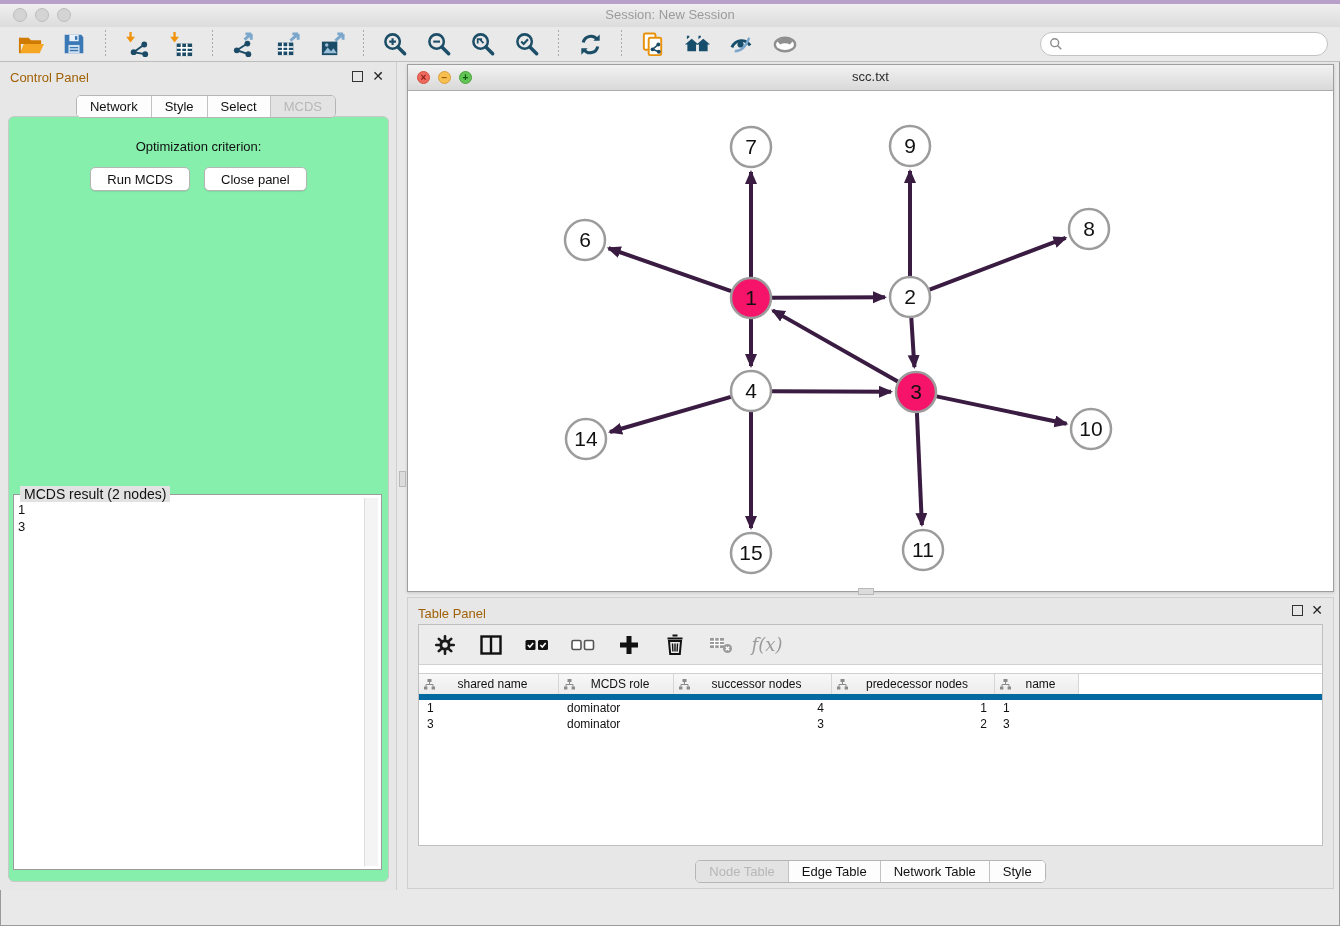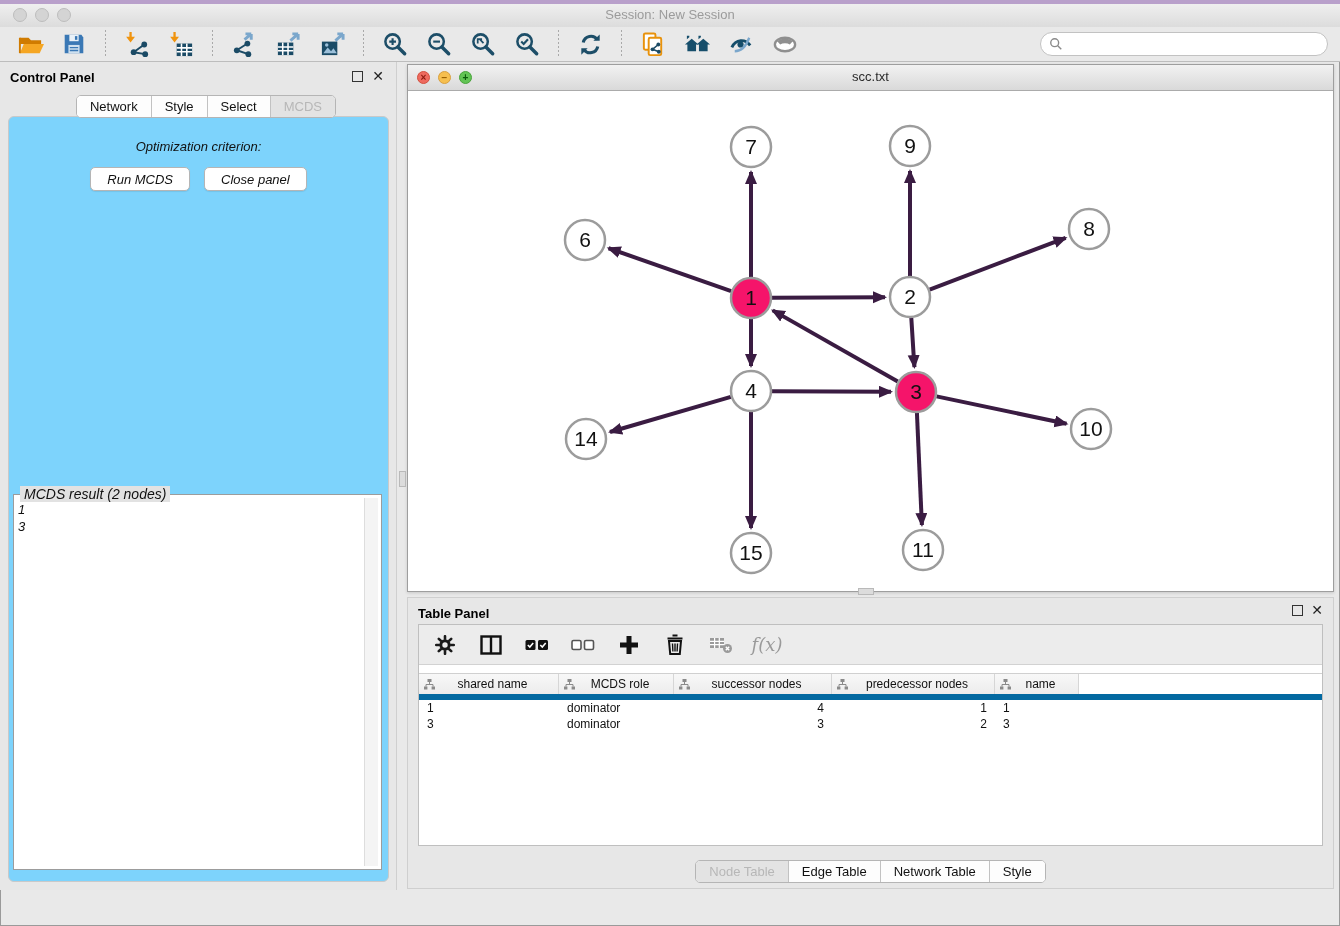--- a/index.html
+++ b/index.html
@@ -21,34 +21,34 @@
   .tbtn{width:32px;height:30px;display:flex;align-items:center;justify-content:center;margin:0 6px;flex:0 0 auto;}
   .tsep{width:1px;height:28px;margin:0 9px;flex:0 0 auto;
     background-image:linear-gradient(#a9a9a9 40%, rgba(0,0,0,0) 0%);
     background-size:1px 4px;background-repeat:repeat-y;}
   .searchbox{position:absolute;right:12px;top:5px;width:288px;height:24px;background:#fff;
     border:1px solid #c2c2c2;border-radius:12px;display:flex;align-items:center;padding-left:8px;box-sizing:border-box;}
   
   .control-panel{position:absolute;left:0;top:62px;width:397px;height:828px;background:#e7e7e7;
     border-right:1px solid #cfcfcf;box-sizing:border-box;}
   .cp-header{position:absolute;left:0;top:0;width:100%;height:30px;}
-  .panel-title{position:absolute;left:10px;top:8px;font-size:13px;color:#000000;font-weight:bold;}
+  .panel-title{position:absolute;left:10px;top:8px;font-size:13px;color:#a16207;}
   .float-ic{position:absolute;width:11px;height:11px;border:1.6px solid #333;box-sizing:border-box;}
   .close-ic{position:absolute;font-size:14px;font-weight:bold;color:#222;line-height:12px;}
   .cp-header .float-ic{right:33px;top:9px}
   .cp-header .close-ic{right:12px;top:8px}
   .segmented{display:inline-flex;border:1px solid #b5b5b5;border-radius:5px;overflow:hidden;
     background:#fdfdfd;height:21px;align-items:stretch;}
   .seg{padding:2px 13px;font-size:13px;color:#111;background:#fdfdfd;border-right:1px solid #c2c2c2;
     display:flex;align-items:center;white-space:nowrap;}
   .seg:last-child{border-right:none;}
   .seg.active{background:#e3e3e3;color:#b7b7b7;}
   .cp-tabs{position:absolute;left:16px;right:0;top:33px;text-align:center;z-index:2;}
-  .cp-content{position:absolute;left:8px;right:7px;top:54px;bottom:8px;background:#7dd3fc;
-    border:1px solid #c9c9c9;border-radius:6px;font-style:italic;}
+  .cp-content{position:absolute;left:8px;right:7px;top:54px;bottom:8px;background:#86efac;
+    border:1px solid #c9c9c9;border-radius:6px;}
   .opt-label{margin-top:22px;text-align:center;font-size:13px;color:#111;}
   .dropdown{position:relative;margin:10px auto 0 auto;width:308px;height:23px;background:#fff;
     border:1px solid #b5b5b5;border-radius:4px;box-sizing:border-box;font-size:13px;color:#111;
     display:flex;align-items:center;padding-left:10px;}
   .stepper{position:absolute;right:6px;top:2px;width:12px;height:17px;}
   .stepper .up{position:absolute;left:2px;top:2px;width:0;height:0;border-left:4px solid transparent;
     border-right:4px solid transparent;border-bottom:5px solid #555;}
   .stepper .dn{position:absolute;left:2px;bottom:2px;width:0;height:0;border-left:4px solid transparent;
     border-right:4px solid transparent;border-top:5px solid #555;}
   .btn-row{margin-top:13px;display:flex;justify-content:center;gap:14px;}

